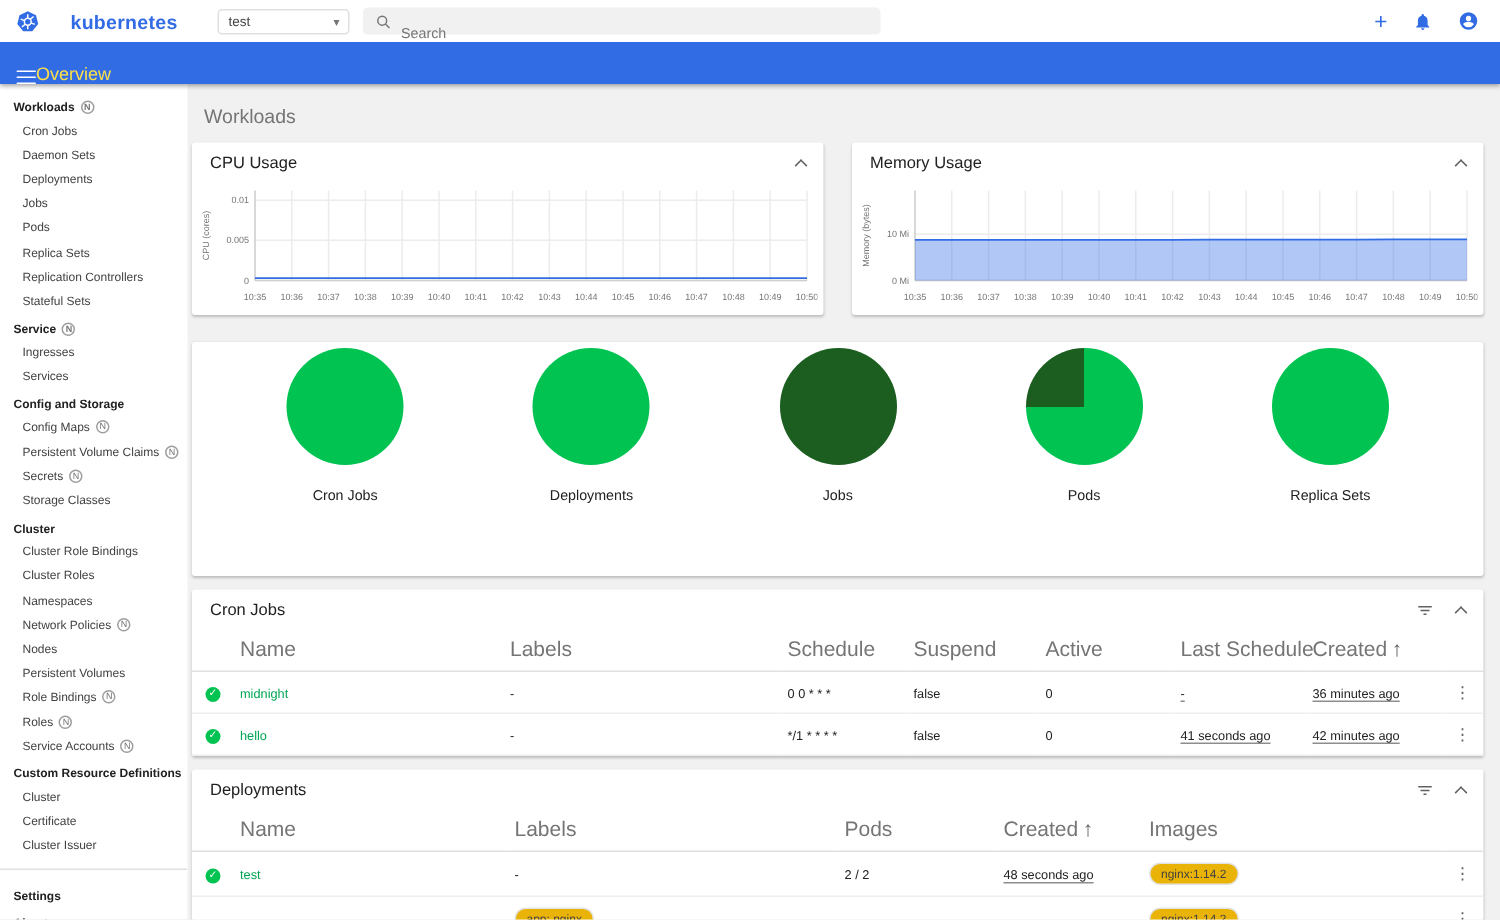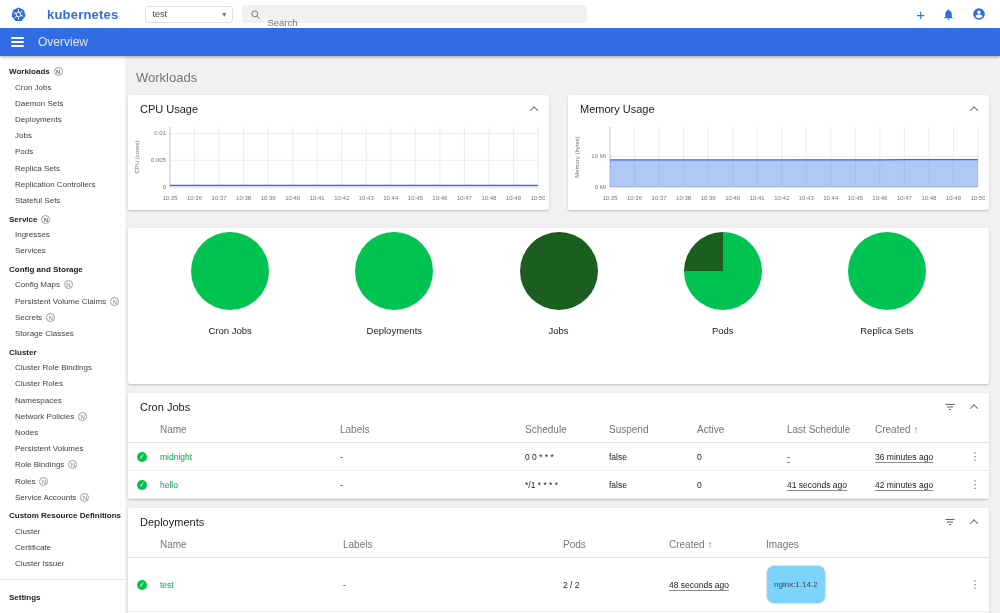--- a/index.html
+++ b/index.html
@@ -21,21 +21,21 @@
   .searchbar input{flex:1;border:none;background:transparent;outline:none;font-size:9.5px;
                    color:#333;font-family:inherit;margin-top:16px;}
   .searchbar input::placeholder{color:#757575;}
   .top-actions{margin-left:auto;display:flex;align-items:center;gap:17px;padding-right:4px;}
   .plus-icon{color:#326ce5;font-size:15px;line-height:1;cursor:pointer;}
   .plus-icon::before{content:"+";}
   .icon-btn{cursor:pointer;display:flex;align-items:center;}
 
   
   .appbar{position:absolute;top:28px;left:0;right:0;height:28px;background:#326ce5;display:flex;
-          align-items:center;gap:14px;padding:0 11px;color:#e5e5e5;z-index:5;
+          align-items:flex-end;padding:0 11px;color:#fde047;z-index:5;
           box-shadow:0 1px 3px rgba(0,0,0,.35);}
   .burger{display:flex;flex-direction:column;gap:2.5px;width:13px;cursor:pointer;}
   .burger span{height:1.5px;background:#fff;border-radius:1px;}
   .appbar-title{font-size:12px;}
 
   
   .sidebar{position:absolute;top:56px;left:0;bottom:0;width:125px;background:#fff;padding-top:5px;
            overflow:hidden;z-index:2;}
   .nav-head{display:flex;align-items:center;padding:6px 6px 3px 9px;font-size:8px;font-weight:bold;
             color:#212121;cursor:pointer;white-space:nowrap;}
@@ -59,32 +59,32 @@
   .chart-box{padding:0 2px;}
   .status-card{width:861px;margin:18px 11px 0 3px;height:156px;}
   .pies{display:flex;padding:4px 20px 0 20px;}
   .pie-cell{flex:1;display:flex;flex-direction:column;align-items:center;}
   .pie{width:78px;height:78px;border-radius:50%;}
   .pie-label{margin-top:15px;font-size:9.5px;color:#212121;}
 
   
   .table-card{width:861px;margin:9px 11px 0 3px;}
   table{border-collapse:collapse;table-layout:fixed;width:100%;}
-  th{font-size:10px;color:#757575;font-weight:normal;text-align:left;padding:7px 4px;
+  th{font-size:14px;color:#757575;font-weight:normal;text-align:left;padding:7px 4px;
      border-bottom:1px solid #e0e0e0;white-space:nowrap;}
   td{font-size:8.5px;color:#212121;padding:7px 4px;border-bottom:1px solid #eeeeee;
      white-space:nowrap;overflow:hidden;}
   tbody tr:last-child td{border-bottom:none;}
   .table-card table tbody tr td{border-bottom:1px solid #eeeeee;}
   .name-link{color:#00a551;cursor:pointer;}
   .check{display:inline-block;width:10px;height:10px;border-radius:50%;background:#00c351;
          color:#fff;font-size:7px;line-height:10px;text-align:center;}
   .check::before{content:"\2713";}
-  .chip{display:inline-block;background:#7dd3fc;border:1px solid #e3e3e3;border-radius:8px;
-        padding:14px 7px;font-size:8px;color:#424242;}
+  .chip{display:inline-block;background:#eab308;border:1px solid #e3e3e3;border-radius:8px;
+        padding:2px 7px;font-size:8px;color:#424242;}
   .tip{text-decoration:underline;text-decoration-color:#8d8d8d;text-underline-offset:2px;}
   .kebab{color:#616161;font-size:11px;cursor:pointer;}
   .kebab::before{content:"\22EE";}
   .sort-arrow{margin-left:3px;color:#616161;}
   .sort-arrow::before{content:"\2191";}
   .pagination{display:flex;align-items:center;justify-content:flex-end;gap:22px;
               padding:5px 14px 6px 12px;font-size:8.5px;color:#757575;border-top:1px solid #eeeeee;}
   .pg-icons{display:flex;gap:15px;color:#bdbdbd;font-size:9px;}
   .pg-btn{cursor:pointer;}
   .pg-first::before{content:"|<";}

